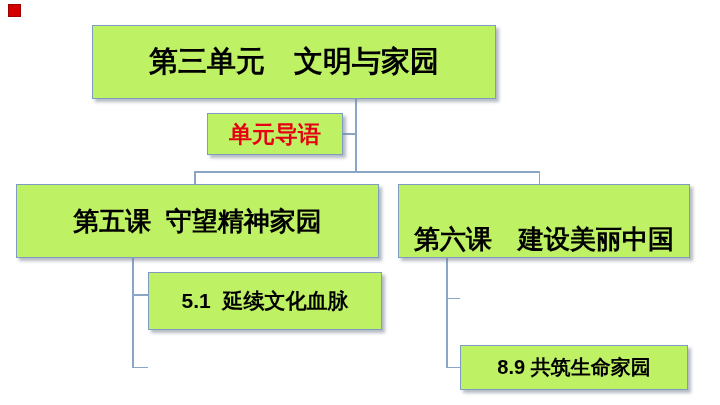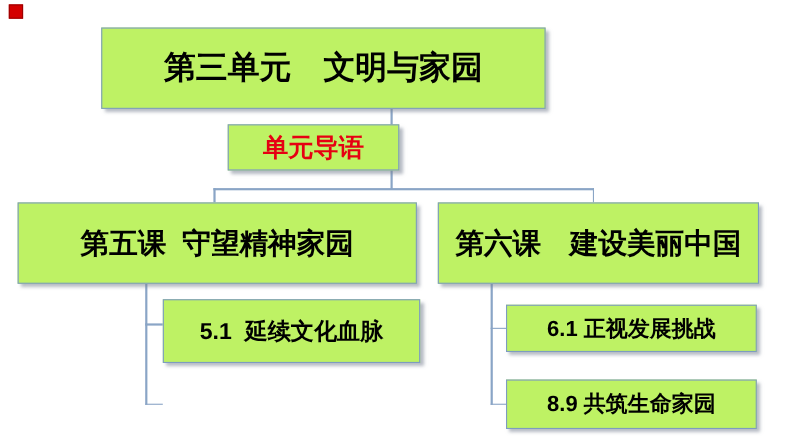--- a/index.html
+++ b/index.html
@@ -12,24 +12,24 @@
     background:#bef264;
     border:1px solid #7d9cc0;
     box-shadow:3px 3px 3px rgba(120,130,145,0.55);
     display:flex;align-items:center;justify-content:center;
     font-weight:bold;color:#000000;
     box-sizing:border-box;
     white-space:pre;
     text-align:center;
   }
   .title-box{left:92px;top:25px;width:404px;height:74px;font-size:29px;}
-  .intro-box{left:207px;top:113px;width:156px;height:42px;font-size:23px;color:#e60012;}
+  .intro-box{left:207px;top:113px;width:136px;height:42px;font-size:23px;color:#e60012;}
   .lesson-box{top:184px;height:74px;font-size:26px;}
   .lesson5{left:16px;width:363px;}
-  .lesson6{left:398px;width:292px;}
+  .lesson6{left:398px;width:292px;align-items:flex-end;}
   .sub-box{font-size:21px;}
   .sub51{left:148px;top:272px;width:234px;height:58px;}
   .sub52{left:148px;top:345px;width:234px;height:45px;}
   .sub61{left:460px;top:277px;width:228px;height:43px;font-size:20px;}
   .sub62{left:460px;top:345px;width:228px;height:45px;font-size:20px;}
   .line{position:absolute;background:#8aa5c6;}
   .red-square{
     position:absolute;left:8px;top:4px;width:13px;height:13px;
     background:#d40000;border:1px solid #9c0000;box-sizing:border-box;
   }
@@ -68,20 +68,17 @@
   </div>
 
   <div class="box lesson-box lesson6">
     <span>第六课　建设美丽中国</span>
   </div>
 
   <div class="box sub-box sub51">
     <span>5.1  延续文化血脉</span>
   </div>
 
-  <div class="box sub-box sub61">
-    <span>6.1 正视发展挑战</span>
-  </div>
   <div class="box sub-box sub62">
     <span>8.9 共筑生命家园</span>
   </div>
 
 </div>
 
 </body></html>

